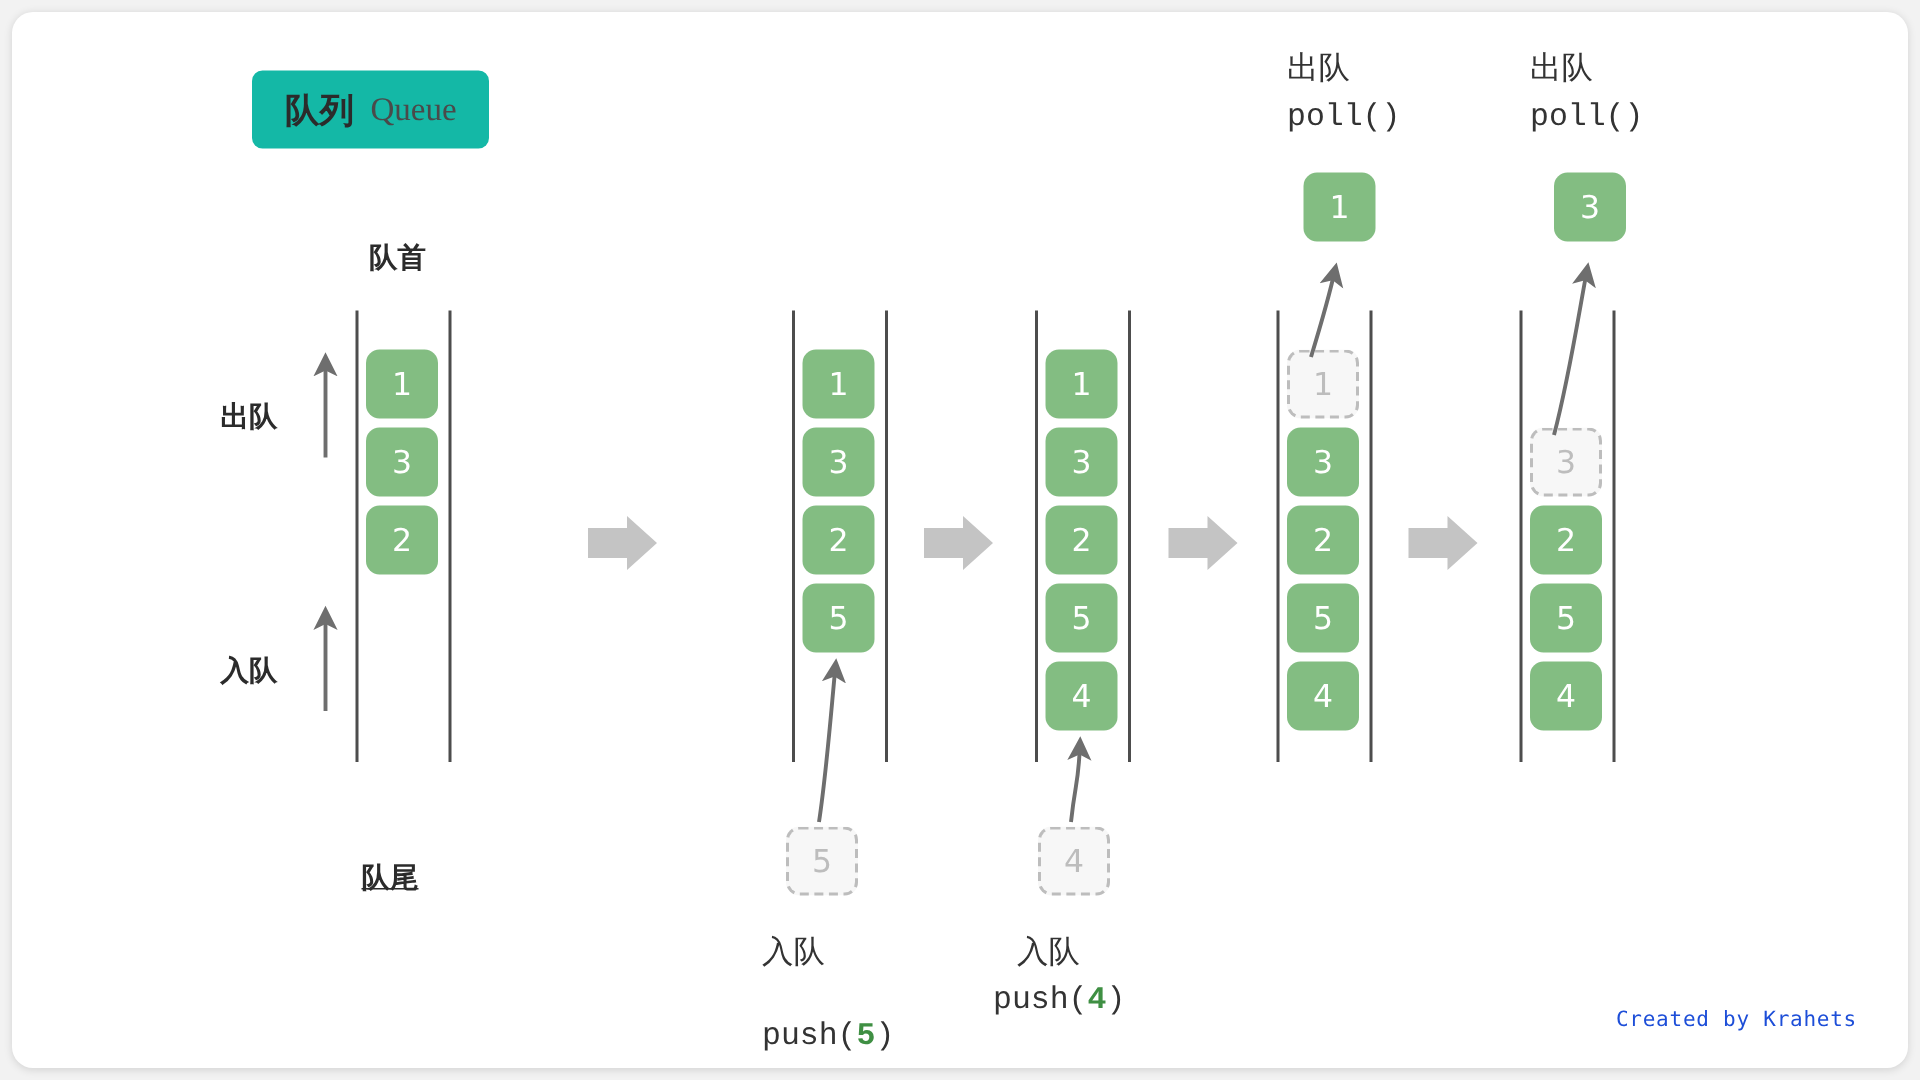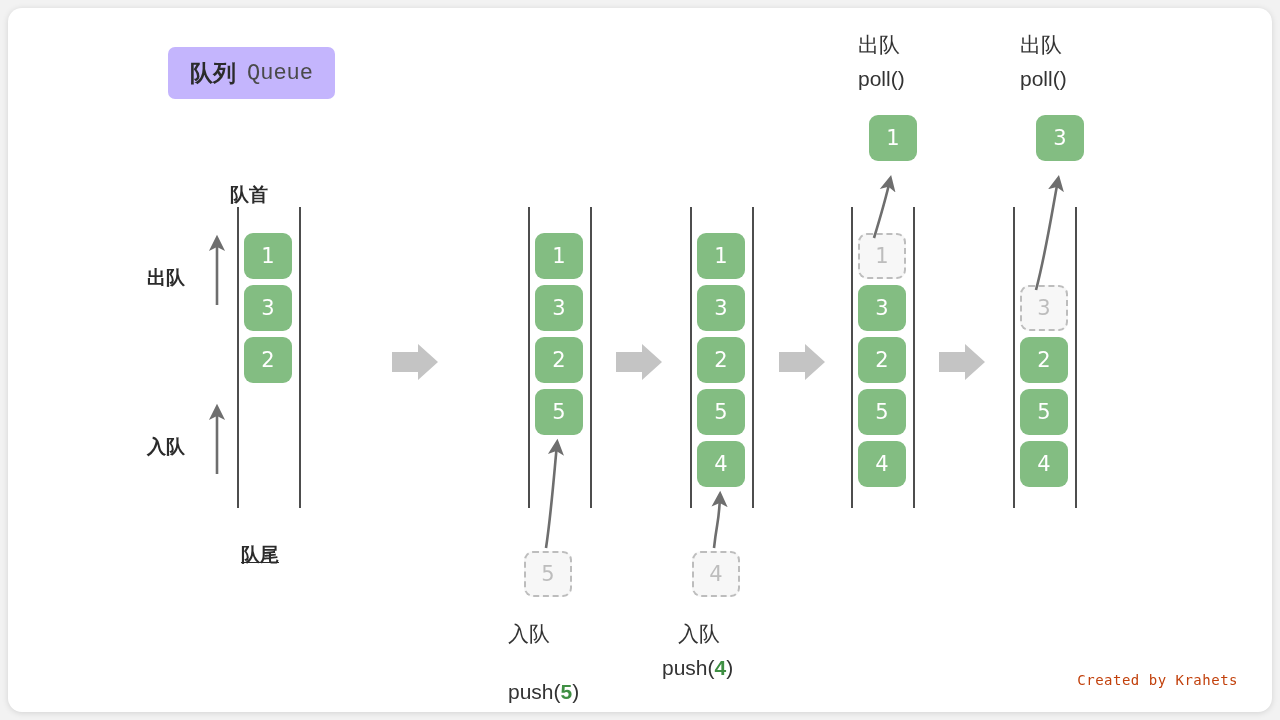--- a/index.html
+++ b/index.html
@@ -29,56 +29,56 @@
     border-radius: 14px;
     box-shadow: 0 1px 6px rgba(0,0,0,0.13);
   }
   
   .title-chip {
     position: absolute;
     left: 168px;
     top: 47px;
     height: 52px;
     padding: 0 22px;
-    background: #c4b5fd;
+    background: #14b8a6;
     border-radius: 7px;
     display: flex;
     align-items: center;
     gap: 11px;
     white-space: nowrap;
   }
   .title-cn {
     font-size: 23px;
     font-weight: bold;
     color: #2b2b2b;
     font-family: "DejaVu Sans", sans-serif;
   }
   .title-en {
     font-size: 22px;
     color: #4a4a4a;
-    font-family: Liberation Mono, monospace;
+    font-family: Liberation Serif, serif;
   }
   
   .lbl {
     position: absolute;
     color: #2b2b2b;
     white-space: nowrap;
   }
   .lbl-cn-bold {
     font-family: "DejaVu Sans", sans-serif;
     font-weight: bold;
     font-size: 19px;
   }
   .lbl-cn {
     font-family: "DejaVu Sans", sans-serif;
     font-size: 21px;
     color: #333333;
   }
   .lbl-mono {
-    font-family: Liberation Sans, sans-serif;
+    font-family: Liberation Mono, monospace;
     font-size: 21px;
     color: #333333;
   }
   .lbl-mono .arg { color: #3f8f43; font-weight: bold; }
   
   .rail {
     position: absolute;
     width: 1.6px;
     background: #4d4d4d;
   }
@@ -102,21 +102,21 @@
     border: 2px dashed #bdbdbd;
     color: #bdbdbd;
   }
   
   .watermark {
     position: absolute;
     right: 42px;
     bottom: 32px;
     font-family: "DejaVu Sans Mono", monospace;
     font-size: 14px;
-    color: #c2410c;
+    color: #1d4ed8;
     letter-spacing: 0.5px;
     white-space: nowrap;
   }
   
   .overlay {
     position: absolute;
     left: 0; top: 0;
     width: 1280px; height: 720px;
     pointer-events: none;
   }
@@ -125,22 +125,22 @@
 <body>
 
 <div id="canvas">
   <div class="card"></div>
 
   <div class="title-chip">
     <span class="title-cn">队列</span>
     <span class="title-en">Queue</span>
   </div>
 
-  <div class="lbl lbl-cn-bold" style="left:230px; top:159px;margin-top:23px;">队首</div>
-  <div class="lbl lbl-cn-bold" style="left:241px; top:542px;text-decoration:underline;">队尾</div>
+  <div class="lbl lbl-cn-bold" style="left:246px; top:159px;">队首</div>
+  <div class="lbl lbl-cn-bold" style="left:241px; top:572px;text-decoration:underline;">队尾</div>
   <div class="lbl lbl-cn-bold" style="left:147px; top:265px;">出队</div>
   <div class="lbl lbl-cn-bold" style="left:147px; top:434px;">入队</div>
 
   <div class="lbl lbl-cn" style="left:858px; top:31px;">出队</div>
   <div class="lbl lbl-mono" style="left:858px; top:67px;">poll()</div>
 
   <div class="lbl lbl-cn" style="left:1020px; top:31px;">出队</div>
   <div class="lbl lbl-mono" style="left:1020px; top:67px;">poll()</div>
 
   <div class="lbl lbl-cn" style="left:508px; top:620px;">入队</div>

